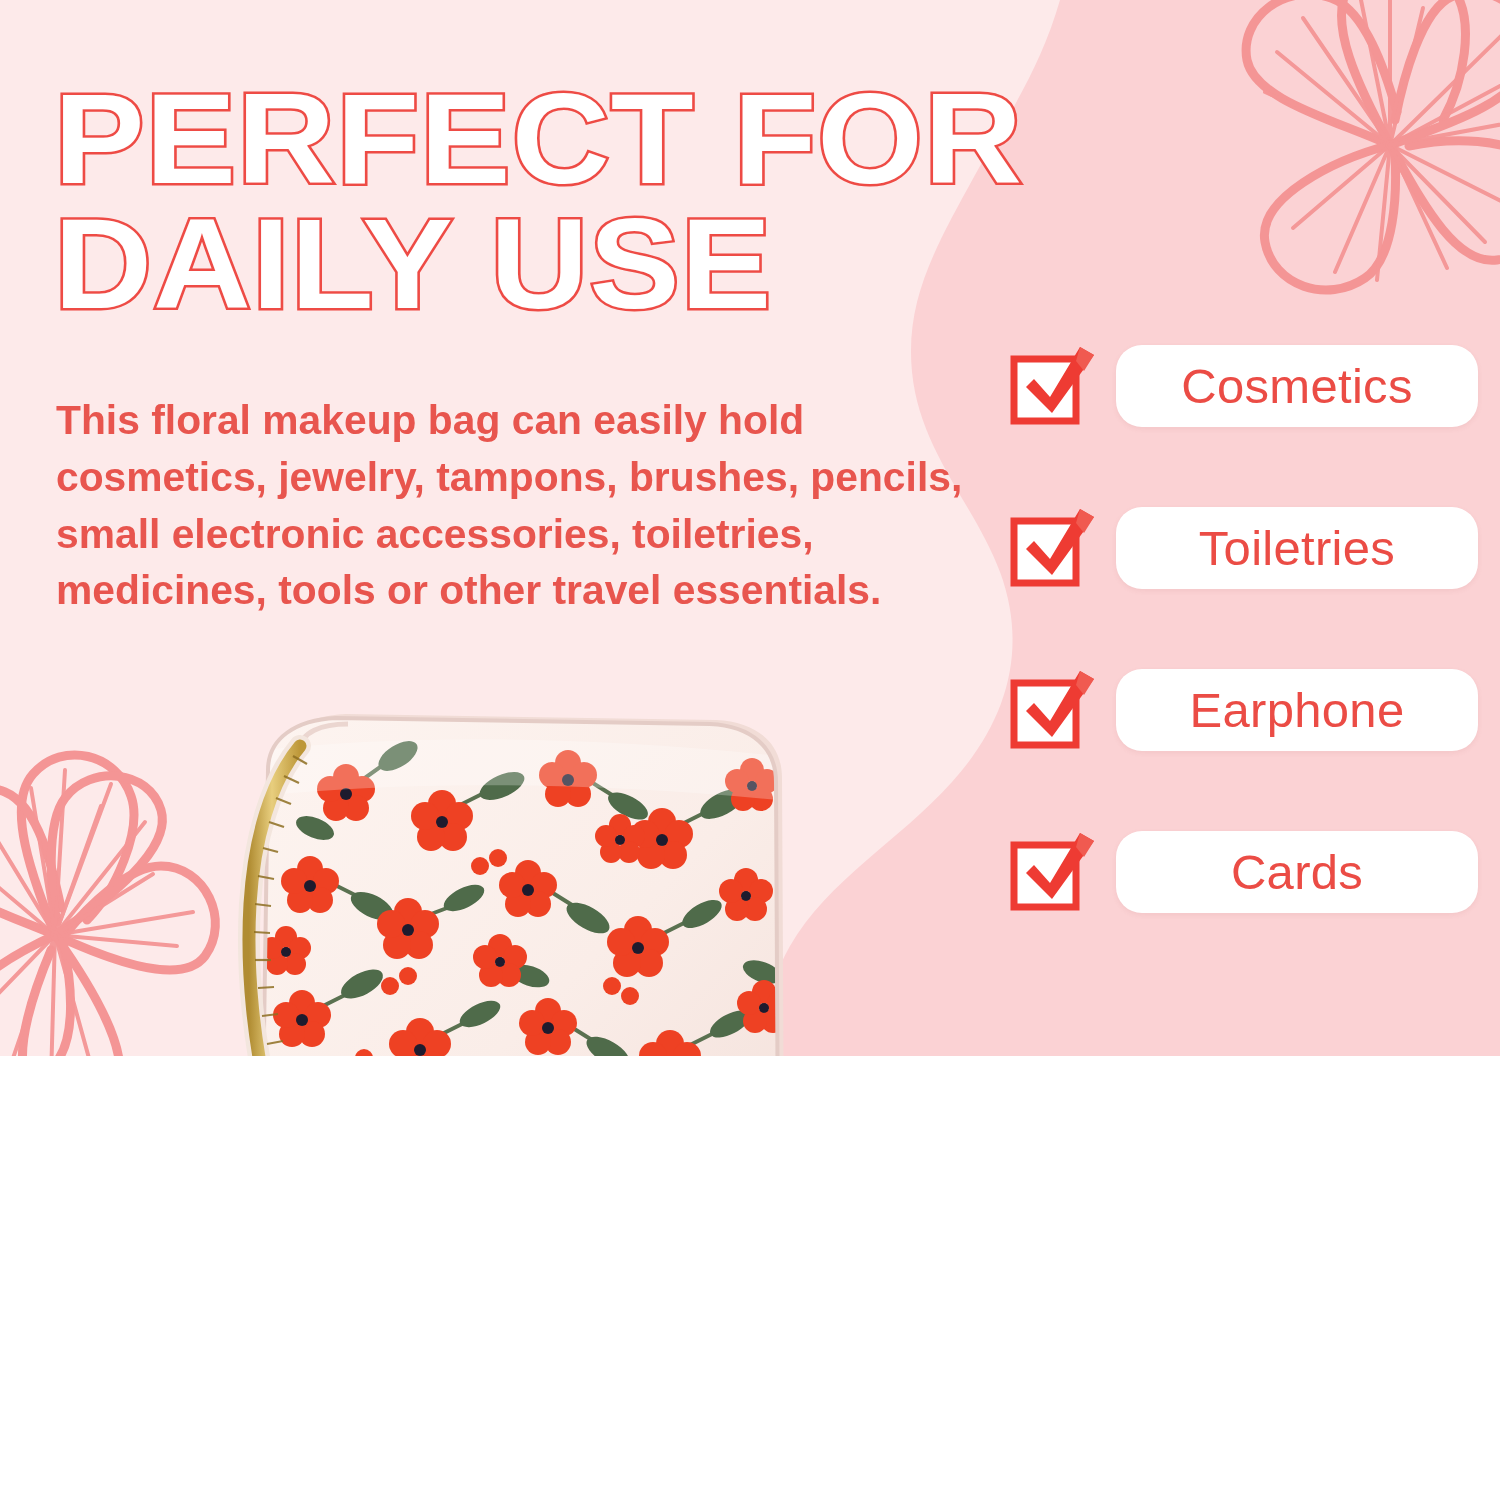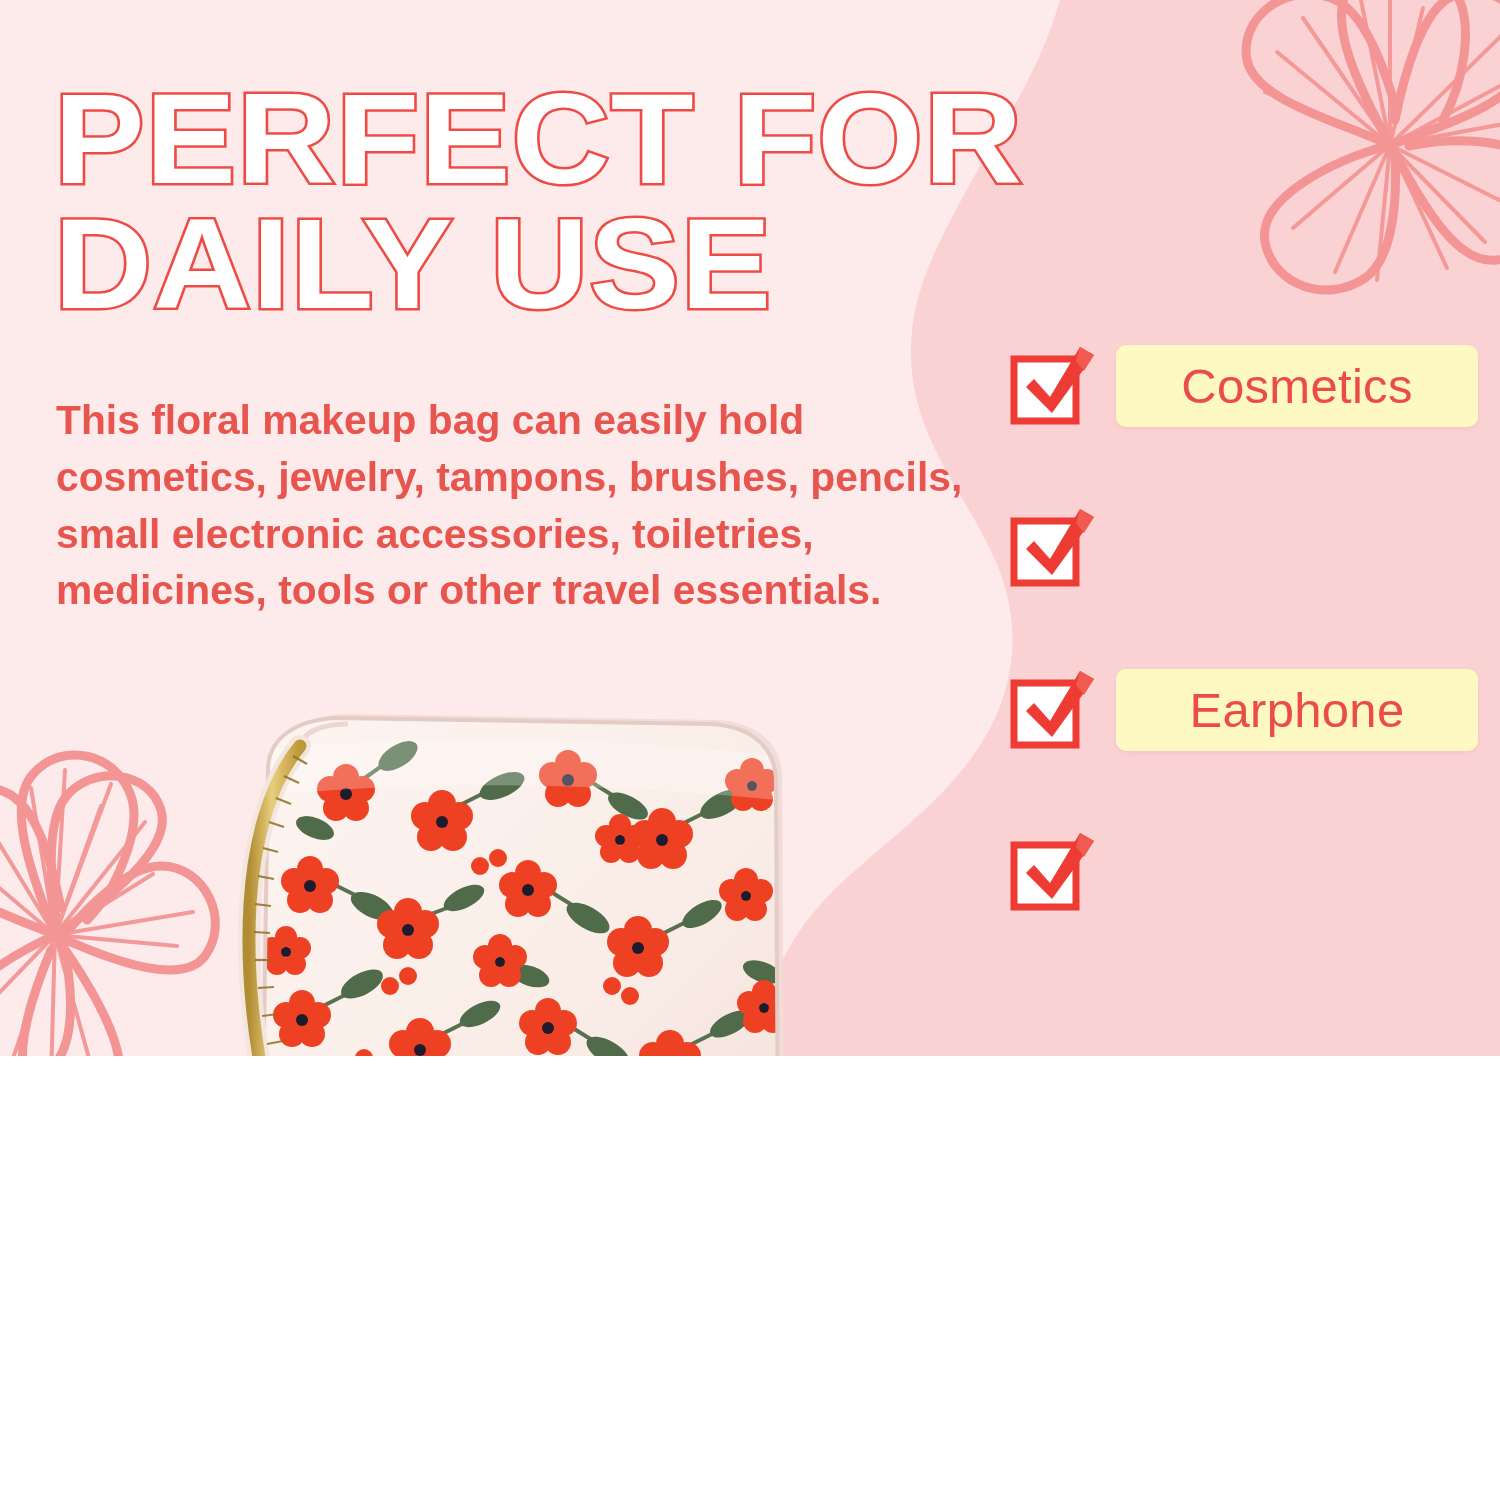--- a/index.html
+++ b/index.html
@@ -78,22 +78,22 @@
   .checkbox-icon{
     width:86px;height:86px;
     flex:0 0 86px;
     position:relative;
     margin-left:2px;
   }
   .pill{
     margin-left:20px;
     flex:1 1 auto;
     height:82px;
-    background:#fef9c3;
-    border-radius:10px;
+    background:#ffffff;
+    border-radius:26px;
     display:flex;
     align-items:center;
     justify-content:center;
     box-shadow:0 2px 5px rgba(180,100,100,0.10);
   }
   .pill-label{
     font-size:49px;
     color:#EB4C45;
     font-weight:normal;
     letter-spacing:0.3px;
@@ -580,20 +580,23 @@
 
 
     <div class="check-row">
       <span class="checkbox-icon">
         <svg viewBox="0 0 86 86" width="86" height="86">
           <rect x="4" y="16" width="62" height="62" fill="#FFFFFF" stroke="#EE3B33" stroke-width="7"></rect>
           <path d="M16,44 L24,36 L40,54 L70,4 L84,12 L42,70 Z" fill="#EE3B33"></path>
           <path d="M70,4 L84,12 L74,28 L66,18 Z" fill="#F05A50"></path>
         </svg>
       </span>
+      <span class="pill">
+        <span class="pill-label">Toiletries</span>
+      </span>
     </div>
 
     <div class="check-row">
       <span class="checkbox-icon">
         <svg viewBox="0 0 86 86" width="86" height="86">
           <rect x="4" y="16" width="62" height="62" fill="#FFFFFF" stroke="#EE3B33" stroke-width="7"></rect>
           <path d="M16,44 L24,36 L40,54 L70,4 L84,12 L42,70 Z" fill="#EE3B33"></path>
           <path d="M70,4 L84,12 L74,28 L66,18 Z" fill="#F05A50"></path>
         </svg>
       </span>
@@ -603,18 +606,21 @@
     </div>
 
     <div class="check-row">
       <span class="checkbox-icon">
         <svg viewBox="0 0 86 86" width="86" height="86">
           <rect x="4" y="16" width="62" height="62" fill="#FFFFFF" stroke="#EE3B33" stroke-width="7"></rect>
           <path d="M16,44 L24,36 L40,54 L70,4 L84,12 L42,70 Z" fill="#EE3B33"></path>
           <path d="M70,4 L84,12 L74,28 L66,18 Z" fill="#F05A50"></path>
         </svg>
       </span>
+      <span class="pill">
+        <span class="pill-label">Cards</span>
+      </span>
     </div>
 
 
   </div>
 
 </div>
 
 </body></html>

